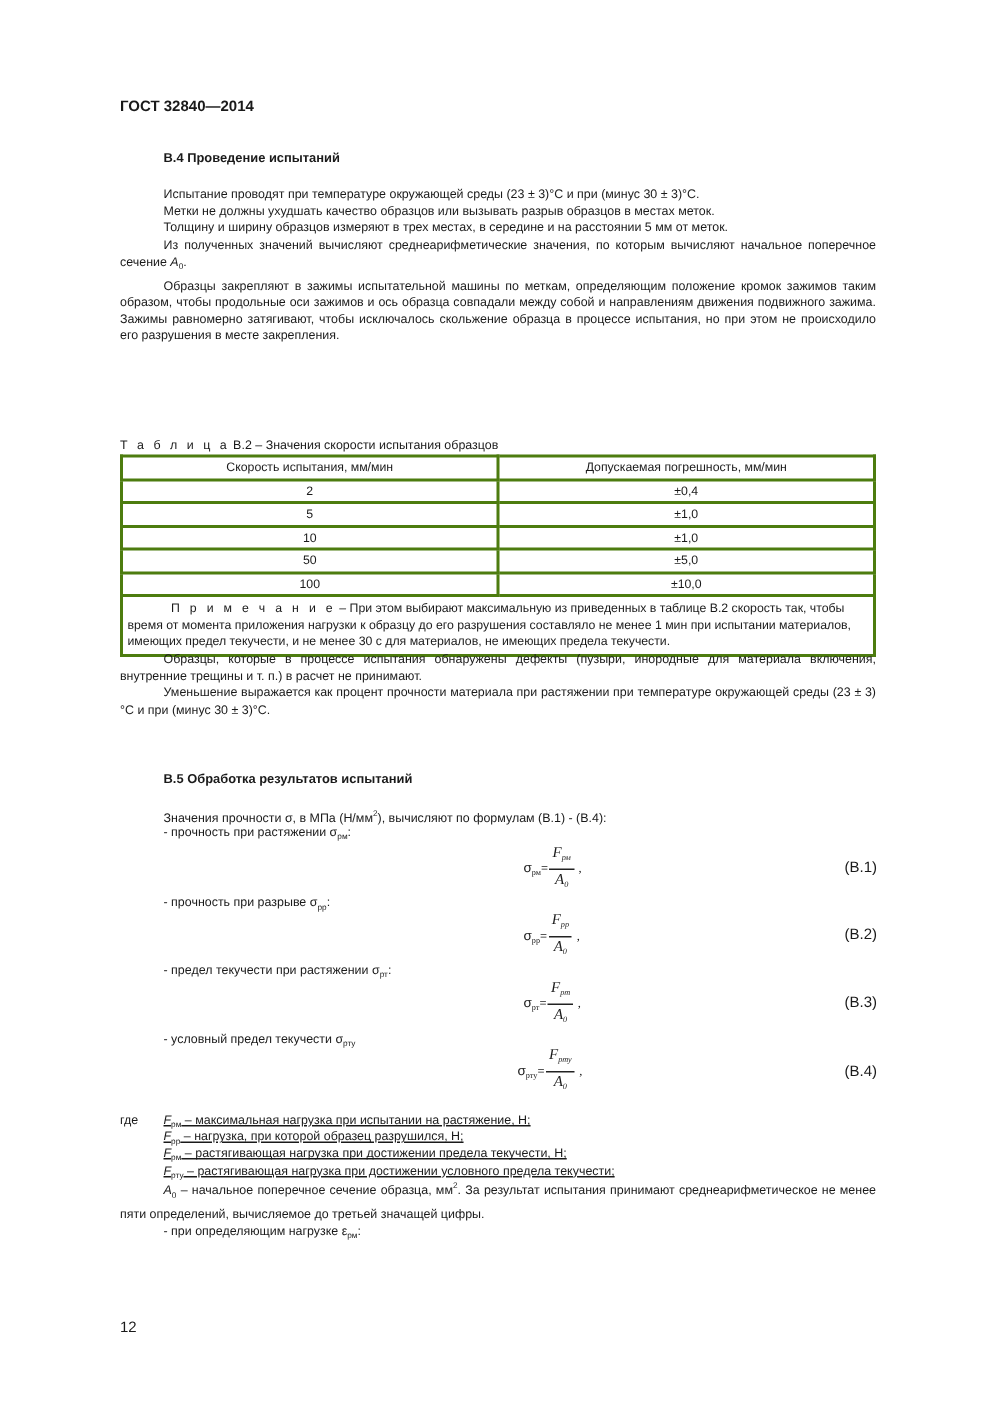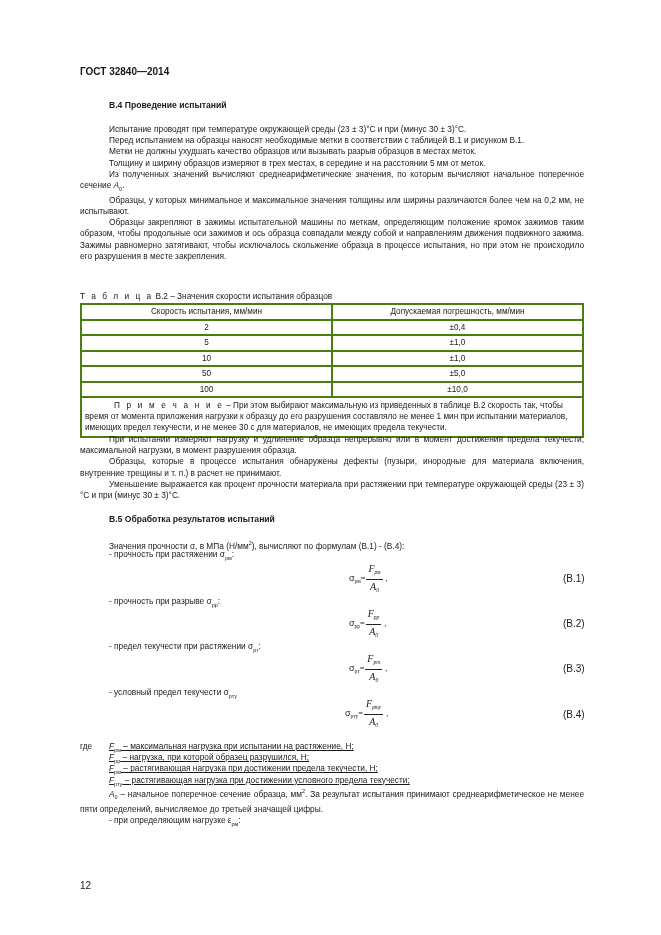--- a/index.html
+++ b/index.html
@@ -36,25 +36,23 @@
 <body>
 
 <div class="page">
 
   <div class="hdr">ГОСТ 32840—2014</div>
 
   <div class="sec" style="top:100px">В.4 Проведение испытаний</div>
 
   <div class="txt" style="top:124px">
     <p>Испытание проводят при температуре окружающей среды (23 ± 3)°С и при (минус 30 ± 3)°С.</p>
-    <p>Перед испытанием на образцы наносят необходимые метки в соответствии с таблицей В.1 и рисунком В.1.</p>
     <p>Метки не должны ухудшать качество образцов или вызывать разрыв образцов в местах меток.</p>
     <p>Толщину и ширину образцов измеряют в трех местах, в середине и на расстоянии 5 мм от меток.</p>
     <p><span>Из полученных значений вычисляют среднеарифметические значения, по которым вычисляют начальное поперечное сечение </span><i>A</i><sub style="font-size:5.5px">0</sub>.</p>
-    <p>Образцы, у которых минимальное и максимальное значения толщины или ширины различаются более чем на 0,2 мм, не испытывают.</p>
     <p>Образцы закрепляют в зажимы испытательной машины по меткам, определяющим положение кромок зажимов таким образом, чтобы продольные оси зажимов и ось образца совпадали между собой и направлениям движения подвижного зажима. Зажимы равномерно затягивают, чтобы исключалось скольжение образца в процессе испытания, но при этом не происходило его разрушения в месте закрепления.</p>
   </div>
 
   <div class="tcap"><span class="sp">Т а б л и ц а</span><span> В.2 – Значения скорости испытания образцов</span></div>
 
   <table class="b2">
     <tbody>
         <tr class="r">
       <td style="width:50%">Скорость испытания, мм/мин</td>
       <td>Допускаемая погрешность, мм/мин</td>
@@ -79,21 +77,20 @@
       <td>100</td>
       <td>±10,0</td>
     </tr>
     <tr>
       <td colspan="2" class="note"><span style="display:inline-block;width:29px"></span><span class="sp">П р и м е ч а н и е</span><span> – При этом выбирают максимальную из приведенных в таблице В.2 скорость так, чтобы время от момента приложения нагрузки к образцу до его разрушения составляло не менее 1 мин при испытании материалов, имеющих предел текучести, и не менее 30 с для материалов, не имеющих предела текучести.</span></td>
     </tr>
   </tbody>
     </table>
 
   <div class="txt" style="top:434px">
-    <p>При испытании измеряют нагрузку и удлинение образца непрерывно или в момент достижения предела текучести, максимальной нагрузки, в момент разрушения образца.</p>
     <p>Образцы, которые в процессе испытания обнаружены дефекты (пузыри, инородные для материала включения, внутренние трещины и т. п.) в расчет не принимают.</p>
     <p>Уменьшение выражается как процент прочности материала при растяжении при температуре окружающей среды (23 ± 3)°С и при (минус 30 ± 3)°С.</p>
   </div>
 
   <div class="sec" style="top:514px">В.5 Обработка результатов испытаний</div>
 
   <div class="line" style="top:538px"><span>Значения прочности σ, в МПа (Н/мм</span><sup style="font-size:5.5px">2</sup><span>), вычисляют по формулам (В.1) - (В.4):</span></div>
 
   <div class="line" style="top:549px"><span>- прочность при растяжении σ</span><sub style="font-size:5.5px">рм</sub><span>:</span></div>
   <div class="f" style="left:349px;top:562px">

